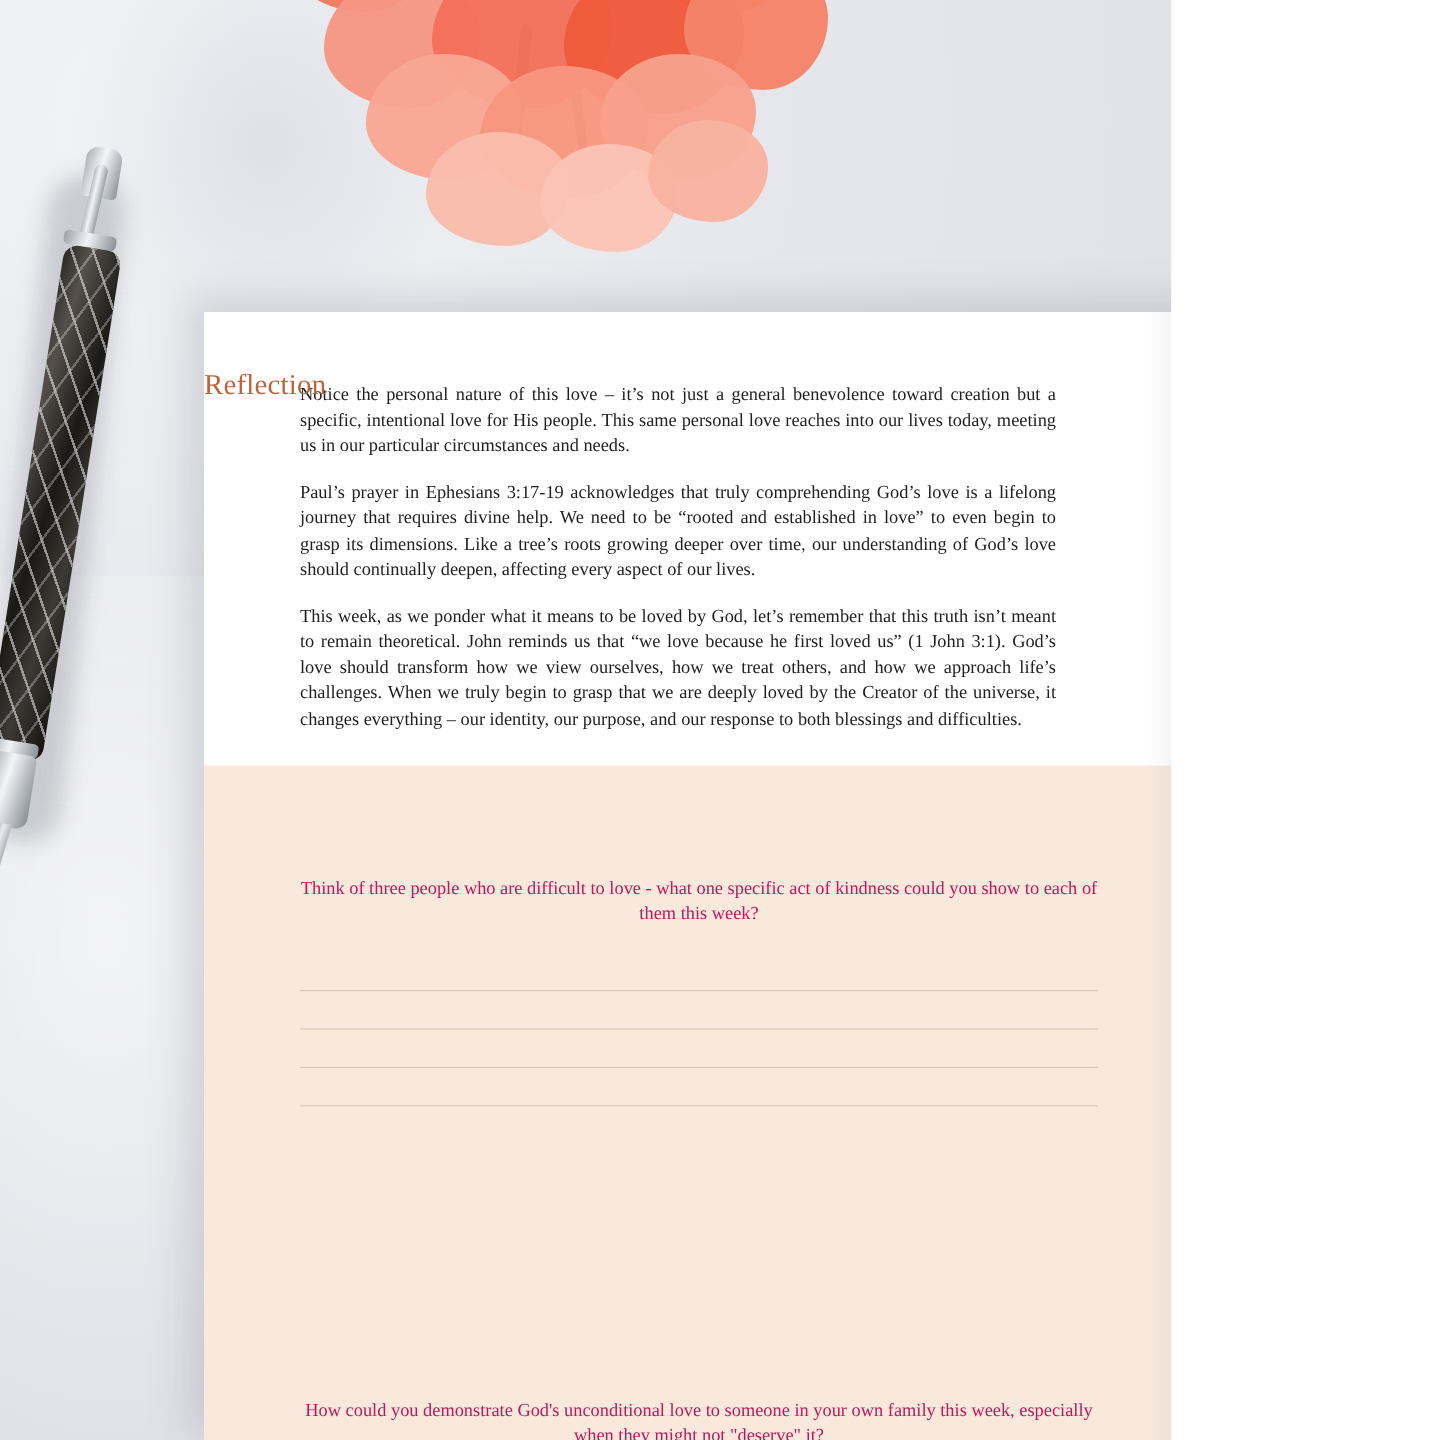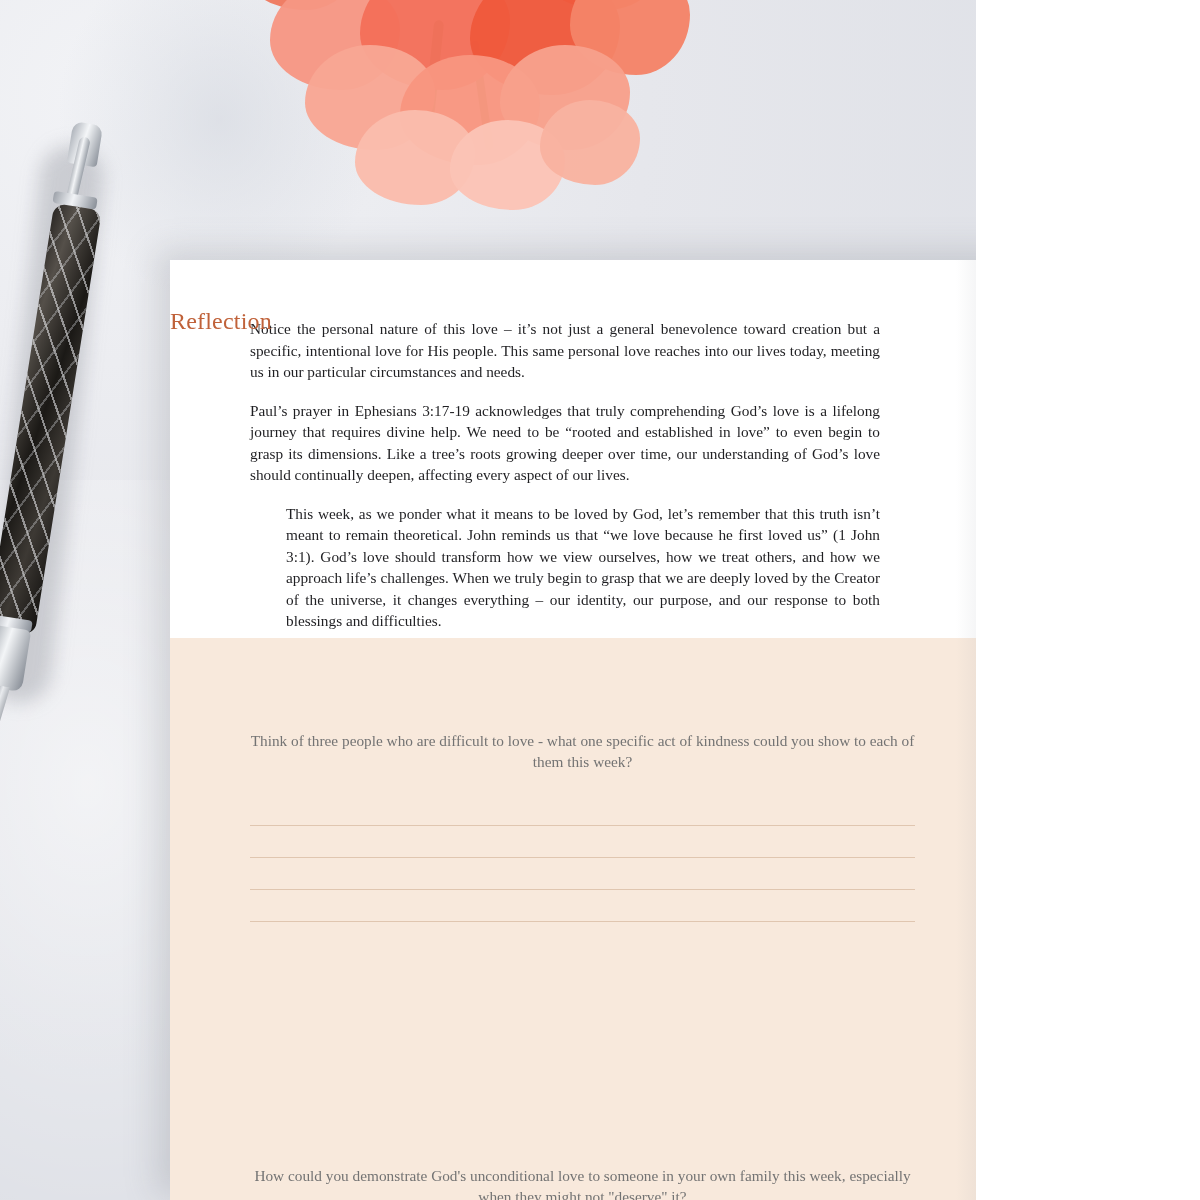--- a/index.html
+++ b/index.html
@@ -168,38 +168,38 @@
     position: absolute;
     left: 80px;
     top: 58px;
     width: 630px;
     font-size: 15.3px;
     line-height: 21.5px;
     color: #1f1f22;
     text-align: justify;
   }
   .body-copy p { margin: 0 0 17px 0; }
-  .body-copy p:last-child { margin-bottom: 0; margin-left: 36px; }
+  .body-copy p:last-child { margin-bottom: 0; }
 
   .reflection-title {
     position: absolute;
     left: 0; top: 48px;
     width: 825px;
     text-align: left;
     font-size: 24px;
     color: #c0623a;
     letter-spacing: .2px;
   }
 
   .prompt-block { position: absolute; left: 80px; width: 665px; }
   .prompt-text {
     text-align: center;
     font-size: 15.3px;
     line-height: 21px;
-    color: #737373;
+    color: #be185d;
   }
   .write-lines { margin-top: 22px; }
   .write-line {
     height: 31px;
     border-bottom: 1px solid #e0c6b0;
   }
 
   
   .spine {
     position: absolute;

